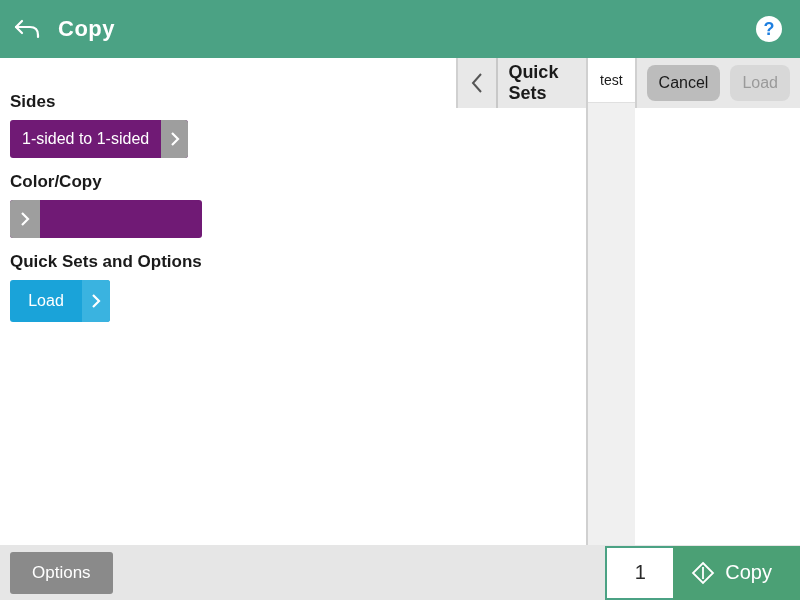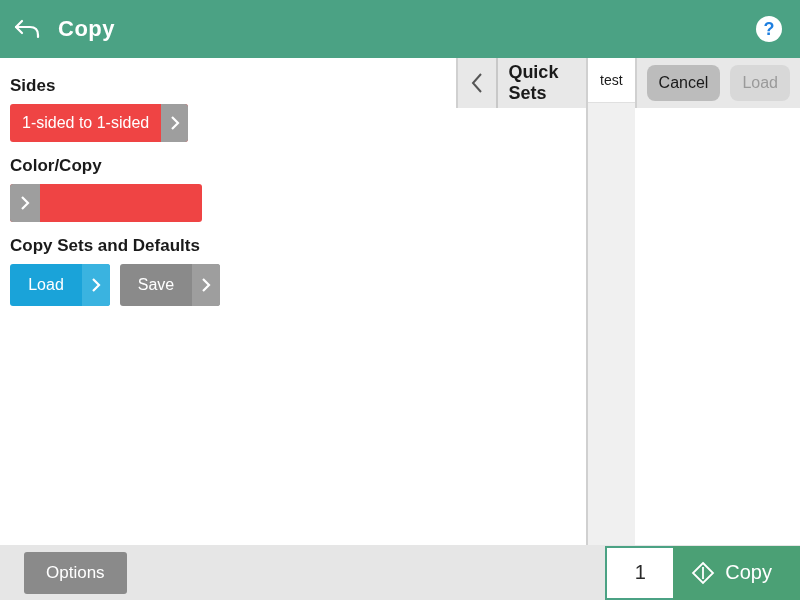--- a/index.html
+++ b/index.html
@@ -50,32 +50,33 @@
       font-weight: bold;
     }
     .main-area {
       display: flex;
       height: 487px;
     }
     .left-panel {
       width: 456px;
       padding: 14px 10px;
       background: #fff;
+      margin-top: 16px;
     }
     .section-label {
       font-size: 17px;
       font-weight: 600;
       color: #1a1a1a;
       margin-bottom: 8px;
       margin-top: 4px;
     }
     .setting-button {
       display: flex;
       align-items: center;
-      background: #ef4444;
+      background: #701a75;
       color: #fff;
       height: 38px;
       border-radius: 3px;
       margin-bottom: 14px;
       cursor: pointer;
       overflow: hidden;
     }
     .setting-button-text {
       padding: 0 12px;
       font-size: 16px;
@@ -193,21 +194,21 @@
     .footer-btn.load-disabled {
       background: #d8d8d8;
       color: #9a9a9a;
       cursor: default;
     }
     .bottom-bar {
       height: 55px;
       background: #e6e6e6;
       display: flex;
       align-items: center;
-      padding-left: 24px;
+      padding-left: 10px;
     }
     .options-btn {
       background: #8a8a8a;
       color: #fff;
       height: 42px;
       padding: 0 22px;
       border-radius: 3px;
       display: flex;
       align-items: center;
       font-size: 17px;
@@ -270,32 +271,24 @@
 
     <div class="section-label">Color/Copy</div>
     <div class="setting-button" style="width:192px">
       <div class="setting-button-chevron">
         <svg width="10" height="16" viewBox="0 0 10 16" fill="none" stroke="#fff" stroke-width="2.2">
             <path d="M2 2 L8 8 L2 14"></path>
           </svg>
       </div>
     </div>
 
-    <div class="section-label">Copy Sets and Defaults</div>
+    <div class="section-label">Quick Sets and Options</div>
     <div class="quick-sets-row">
       <div class="qs-button load">
         <div class="qs-button-text">Load</div>
-        <div class="qs-button-chevron">
-          <svg width="10" height="16" viewBox="0 0 10 16" fill="none" stroke="#fff" stroke-width="2.2">
-              <path d="M2 2 L8 8 L2 14"></path>
-            </svg>
-        </div>
-      </div>
-      <div class="qs-button save">
-        <div class="qs-button-text">Save</div>
         <div class="qs-button-chevron">
           <svg width="10" height="16" viewBox="0 0 10 16" fill="none" stroke="#fff" stroke-width="2.2">
               <path d="M2 2 L8 8 L2 14"></path>
             </svg>
         </div>
       </div>
     </div>
   </div>
 
   <div class="right-panel">

